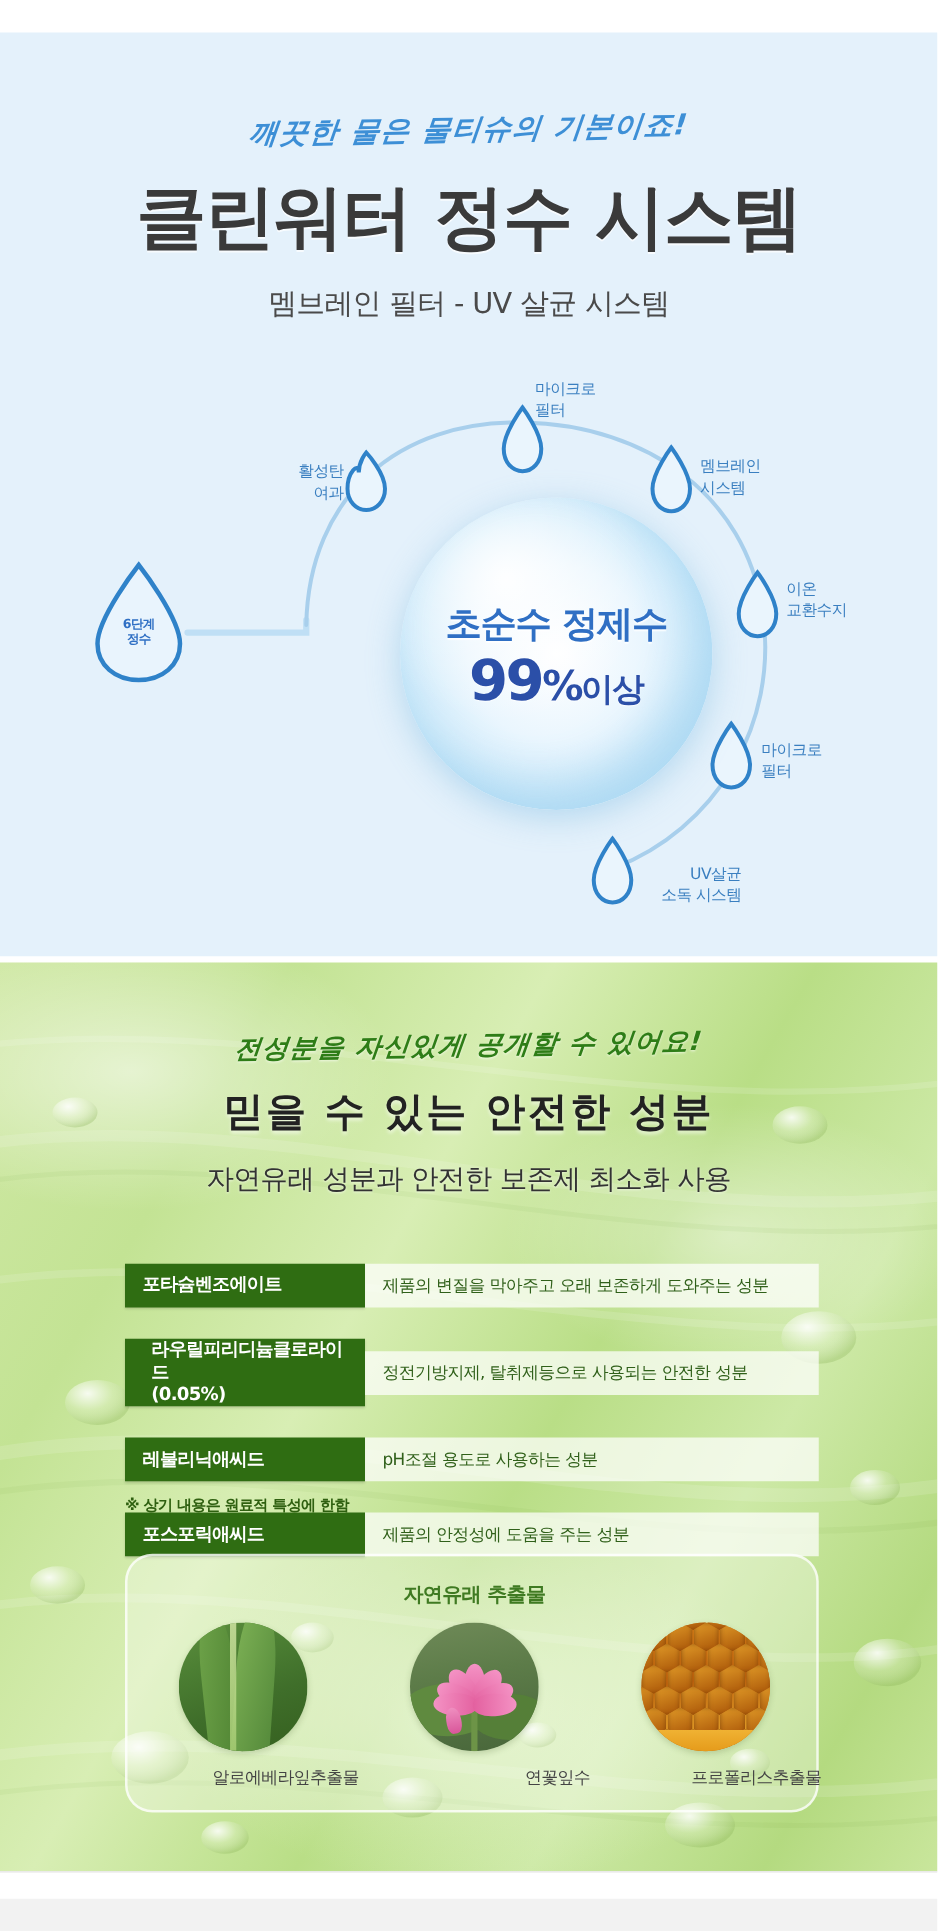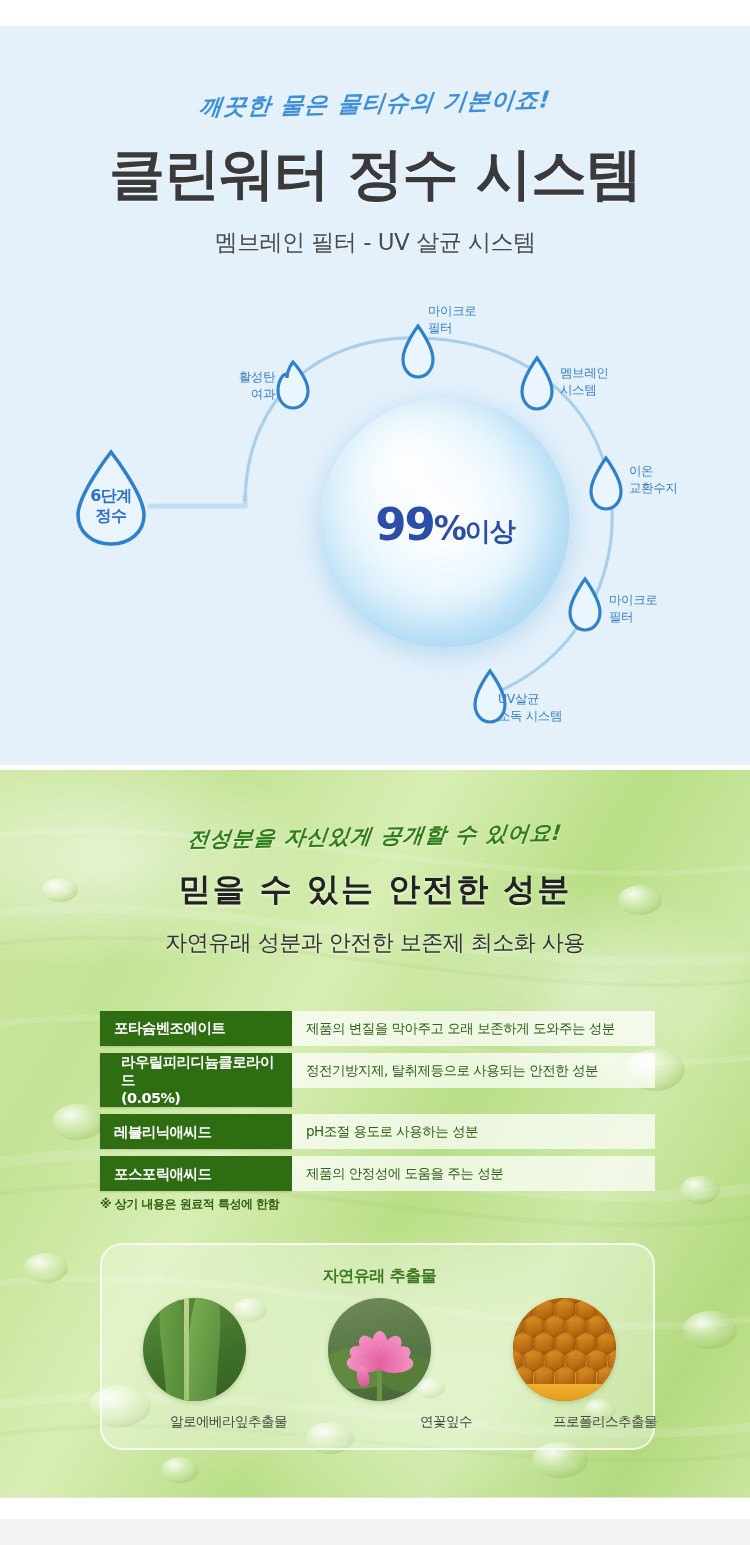--- a/index.html
+++ b/index.html
@@ -47,21 +47,21 @@
   .bubble-l2{ font-size:45px; font-weight:bold; color:#2b4fa8; letter-spacing:-2px; margin-top:2px;
     text-shadow:0 1px 1px rgba(255,255,255,.85); line-height:1; }
   .bubble-l2 .pct{ font-size:33px; }
   .bubble-l2 .isang{ font-size:26px; letter-spacing:-1px; }
 
   
   .stage-drop{ position:absolute; left:72px; top:422px; width:78px; height:100px; }
   .stage-drop .lbl{
     position:absolute; left:0; top:0; width:78px; height:100px;
     display:flex; flex-direction:column; align-items:center; justify-content:center;
-    padding-top:16px; font-size:16px; font-weight:bold; color:#2f6fc4; line-height:1.25; letter-spacing:-0.5px;
+    padding-top:16px; font-size:10px; font-weight:bold; color:#2f6fc4; line-height:1.25; letter-spacing:-0.5px;
   }
 
   
   .node-lbl{ position:absolute; font-size:12.5px; color:#3a7fc0; line-height:1.35; letter-spacing:-0.4px; white-space:nowrap; }
   .node-lbl.r{ text-align:right; }
 
   
   .green-section{
     position:absolute; left:0; top:770px; width:750px; height:727px; overflow:hidden;
     background:
@@ -81,21 +81,21 @@
   }
   .title-green{
     margin-top:18px; font-size:32px; font-weight:bold; color:#222; letter-spacing:2px;
     text-shadow:0 2px 3px rgba(255,255,255,.55);
   }
   .sub-green{ margin-top:16px; font-size:22px; color:#333; letter-spacing:-0.5px;
     text-shadow:0 1px 2px rgba(255,255,255,.6); }
 
   
   .ing-table{ position:absolute; left:100px; top:1011px; width:555px; }
-  .ing-row{ display:flex; align-items:flex-start; margin-bottom:7px; }
+  .ing-row{ display:flex; align-items:center; margin-bottom:25px; }
   .ing-name{
     width:192px; flex:0 0 192px; background:#2f6d12; color:#fff; font-weight:bold;
     font-size:14.5px; letter-spacing:-0.6px; display:flex; align-items:center;
     padding:0 14px; line-height:1.25; min-height:35px;
     box-shadow:0 1px 2px rgba(0,0,0,.15);
   }
   .ing-desc{
     flex:1; background:rgba(255,255,255,.72); color:#30601a; font-size:13.5px;
     letter-spacing:-0.5px; display:flex; align-items:center; padding:0 14px; min-height:35px;
   }
@@ -195,20 +195,21 @@
       <g fill="#eaf5fd" stroke="#2f82c9" stroke-width="3.2">
         <path d="M585 553 C585 553 600 573 600 586 C600 597 593 604 585 604 C577 604 570 597 570 586 C570 573 585 553 585 553 Z"></path>
       </g>
       <g fill="#eaf5fd" stroke="#2f82c9" stroke-width="3.2">
         <path d="M490 645 C490 645 505 665 505 678 C505 689 498 696 490 696 C482 696 475 689 475 678 C475 665 490 645 490 645 Z"></path>
       </g>
     </svg>
 
     <div class="bubble"></div>
     <div class="bubble-txt">
+      <div class="bubble-l1">초순수 정제수</div>
       <div class="bubble-l2"><span>99</span><span class="pct">%</span><span class="isang">이상</span></div>
     </div>
 
     <div class="stage-drop">
       <svg width="78" height="100" viewBox="0 0 78 100">
         <path d="M39 4 C39 4 72 46 72 67 C72 84 58 96 39 96 C20 96 6 84 6 67 C6 46 39 4 39 4 Z" fill="#e9f4fd" stroke="#2f82c9" stroke-width="3.6"></path>
       </svg>
       <div class="lbl">
         <span>6단계</span>
         <span>정수</span>
@@ -233,21 +234,21 @@
     <div class="node-lbl" style="left:629px; top:437px;">
       <div>이온</div>
       <div>교환수지</div>
     </div>
 
     <div class="node-lbl" style="left:609px; top:566px;">
       <div>마이크로</div>
       <div>필터</div>
     </div>
 
-    <div class="node-lbl" style="left:498px; top:665px;">
+    <div class="node-lbl" style="left:529px; top:665px;text-align:right;">
       <div>UV살균</div>
       <div>소독 시스템</div>
     </div>
   </div>
 </div>
 
 <div class="green-section">
 
   <svg class="leaf-veins" viewBox="0 0 750 727" preserveAspectRatio="none">
     <g stroke="#ffffff" stroke-opacity="0.30" fill="none">

